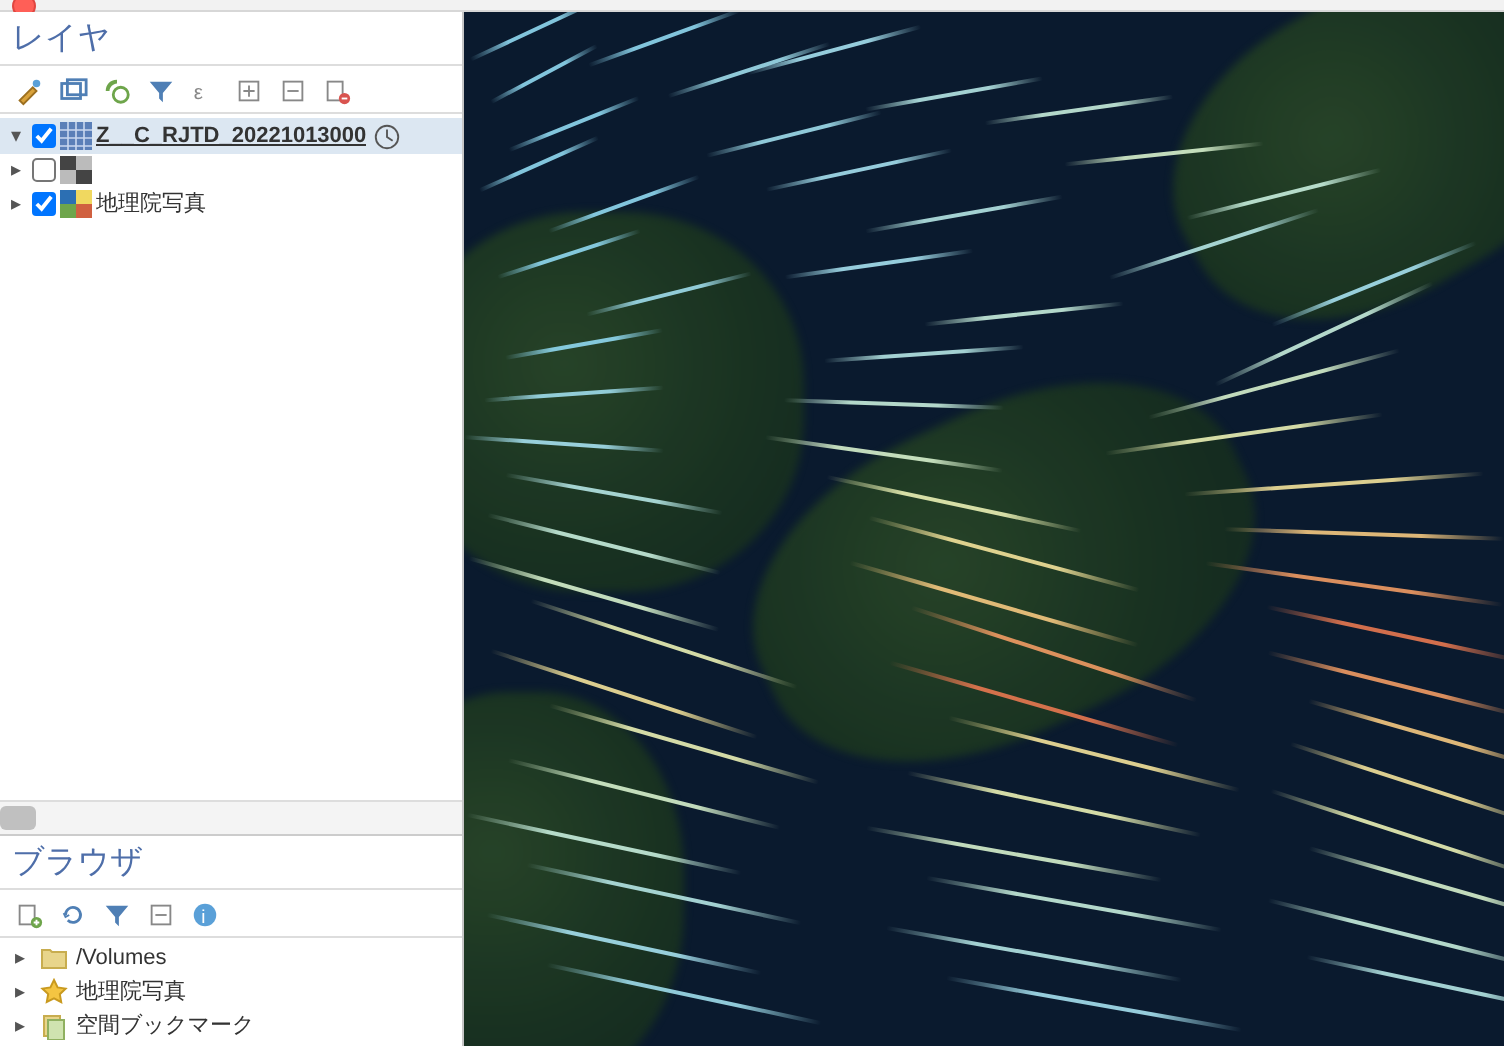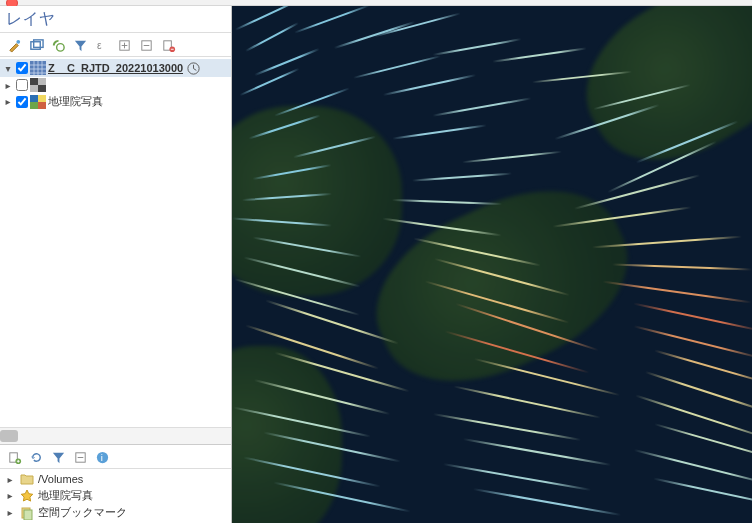--- a/index.html
+++ b/index.html
@@ -137,20 +137,21 @@
             </span>
             <span class="lab" style="">地理院写真</span>
           </div>
         </div>
 
       <div class="scrollbar">
           <div class="thumb"></div>
         </div>
 
       <div class="browser">
+        <div class="panel-title">ブラウザ</div>
         <div class="toolbar">
           <span class="ic">
               <svg viewBox="0 0 16 16">
                 <rect x="3" y="3" width="8" height="10" fill="none" stroke="#888"></rect>
                 <circle cx="12" cy="12" r="3" fill="#6ea54b"></circle>
                 <path d="M12 10.5 v3 M10.5 12 h3" stroke="#fff"></path>
               </svg>
             </span>
           <span class="ic">
               <svg viewBox="0 0 16 16">

